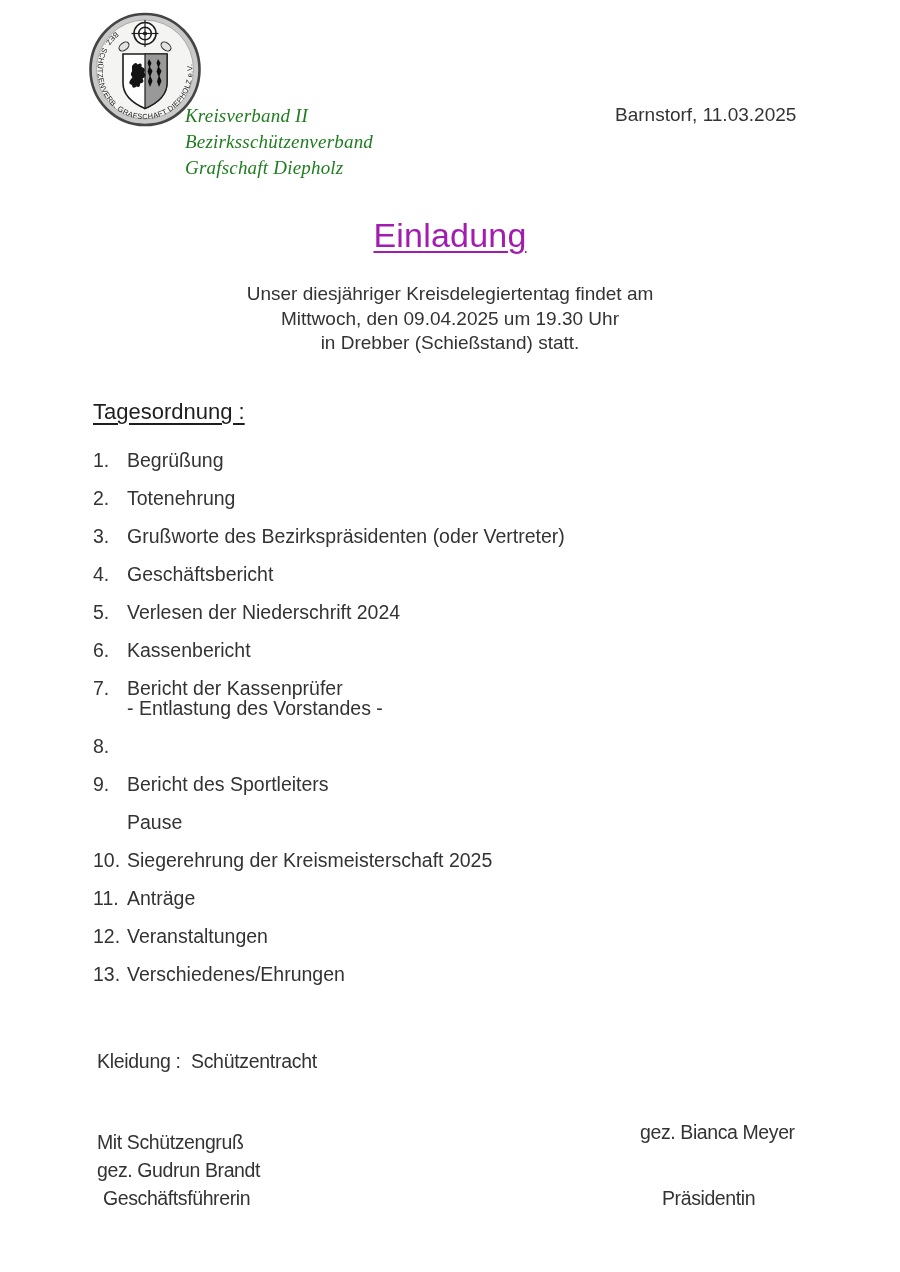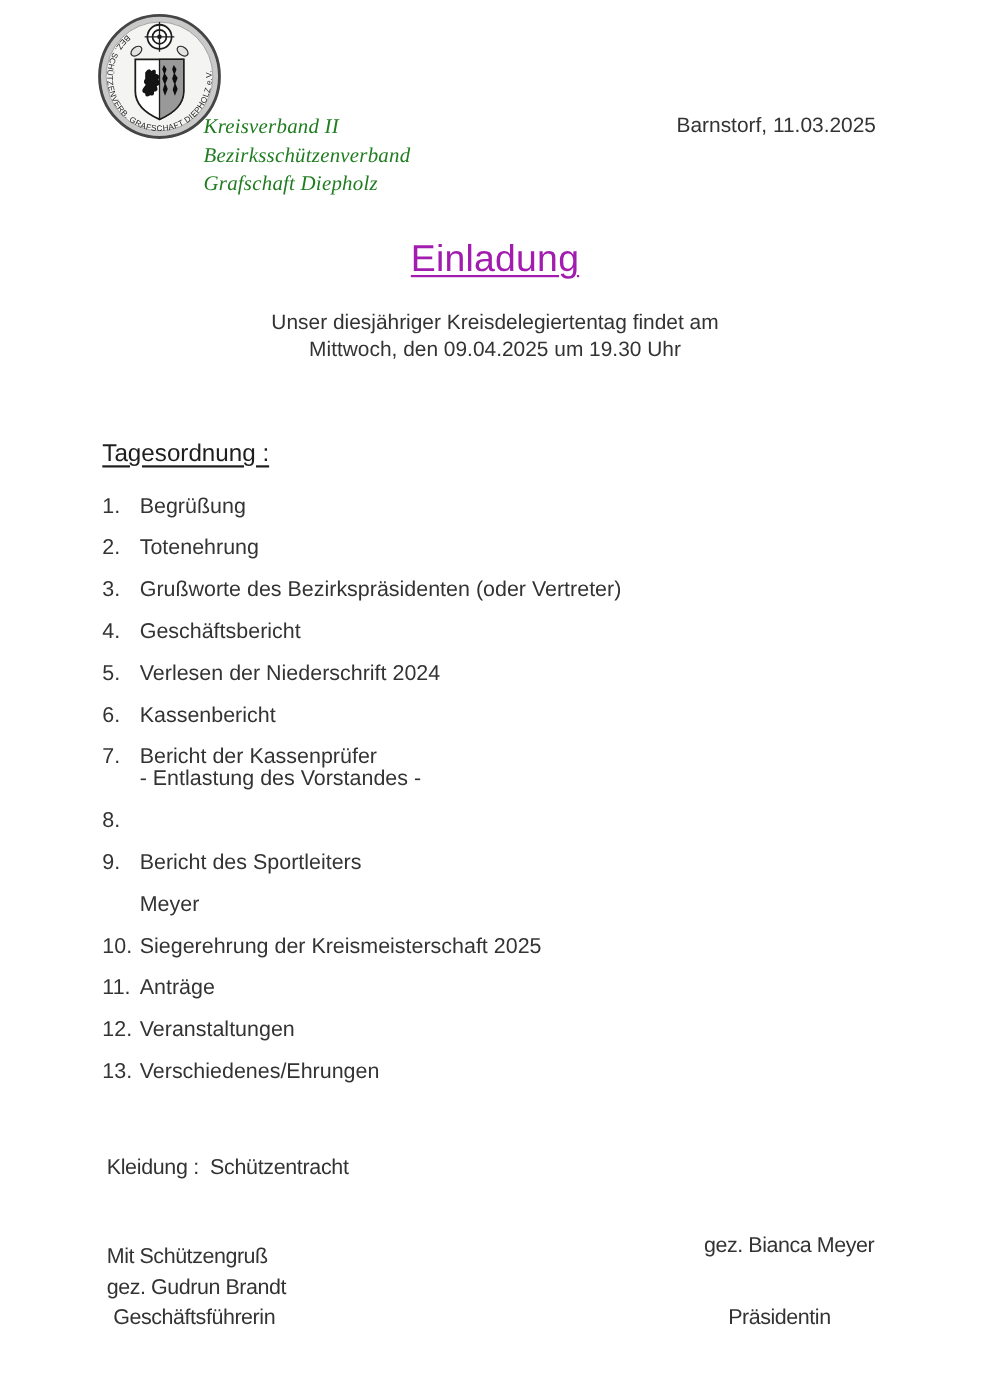--- a/index.html
+++ b/index.html
@@ -127,20 +127,21 @@
     <div>Grafschaft Diepholz</div>
   </div>
 
   <div class="date-line">Barnstorf, 11.03.2025</div>
 
   <div class="doc-title">Einladung</div>
 
   <div class="intro">
     <div>Unser diesjähriger Kreisdelegiertentag findet am</div>
     <div>Mittwoch, den 09.04.2025 um 19.30 Uhr</div>
+    <div>in Drebber (Schießstand) statt.</div>
   </div>
 
   <div class="agenda-heading">Tagesordnung :</div>
 
   <div class="agenda-list">
     <div class="agenda-item">
       <div class="agenda-num">1.</div>
       <div class="agenda-text">
           <div>Begrüßung</div>
         </div>
@@ -196,21 +197,21 @@
     <div class="agenda-item">
       <div class="agenda-num">9.</div>
       <div class="agenda-text">
           <div>Bericht des Sportleiters</div>
         </div>
     </div>
 
     <div class="agenda-item">
       <div class="agenda-num"></div>
       <div class="agenda-text">
-          <div>Meyer</div>
+          <div>Pause</div>
         </div>
     </div>
 
     <div class="agenda-item">
       <div class="agenda-num">10.</div>
       <div class="agenda-text">
           <div>Siegerehrung der Kreismeisterschaft 2025</div>
         </div>
     </div>
 

